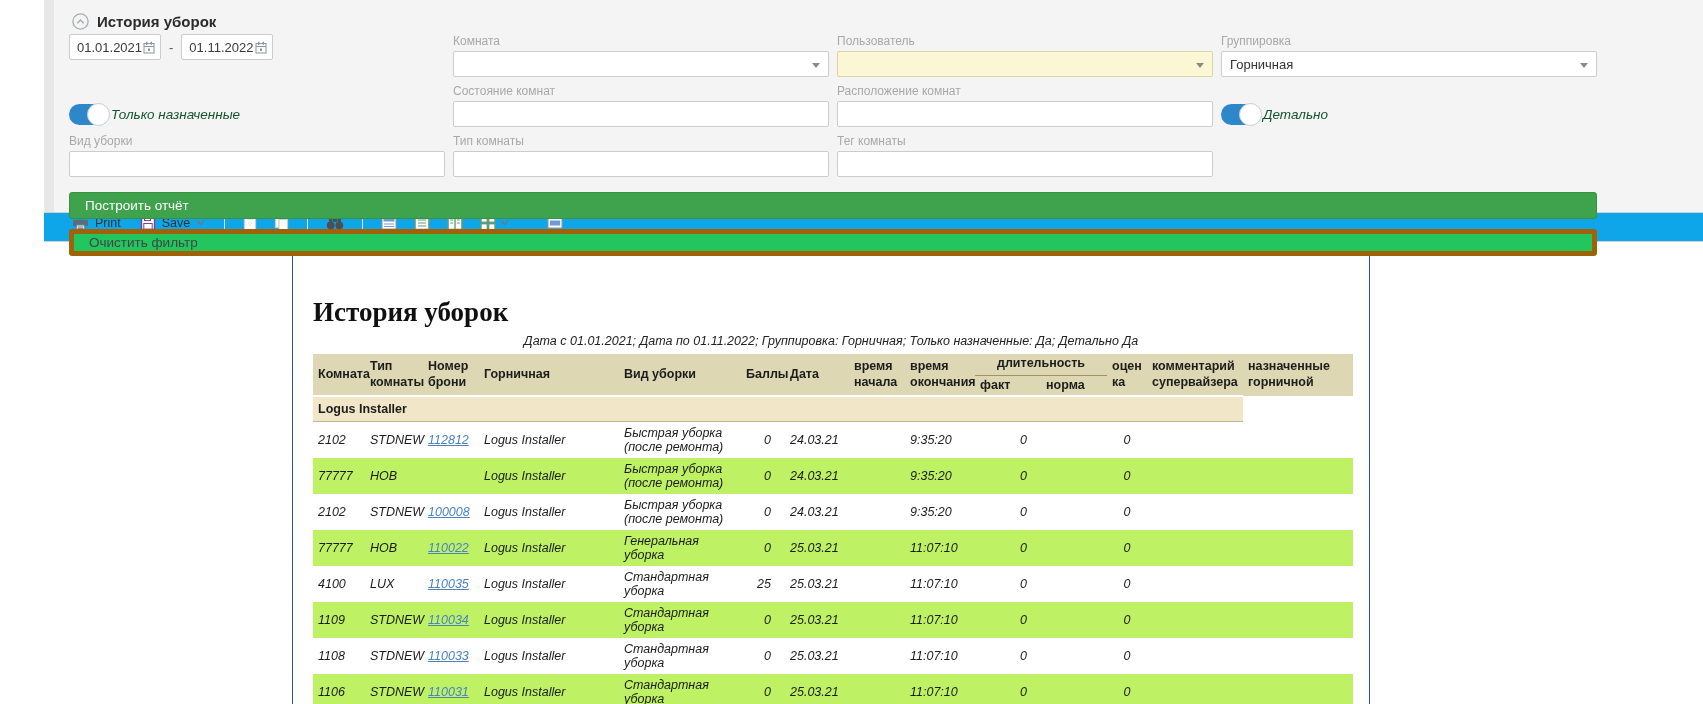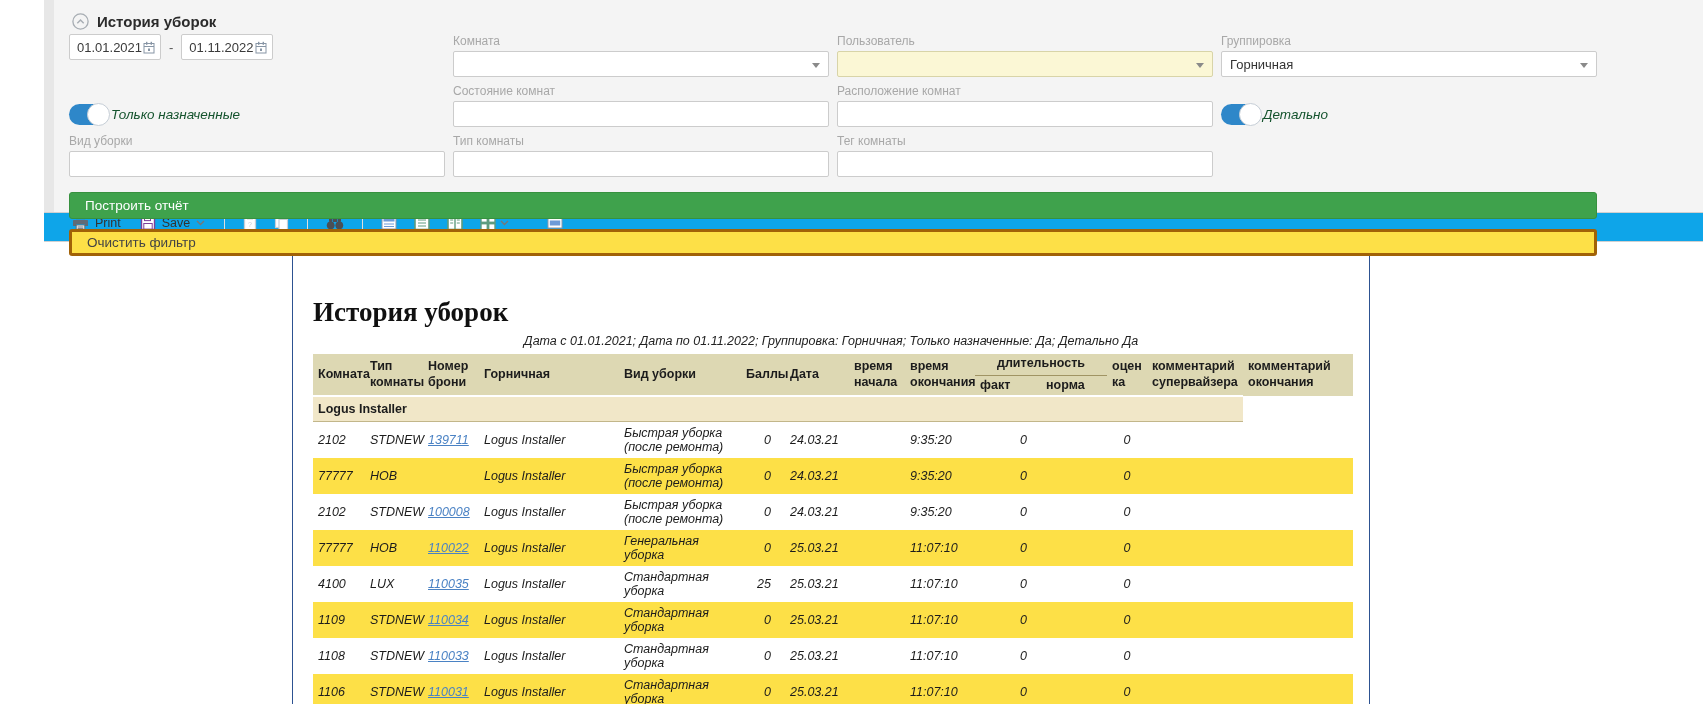--- a/index.html
+++ b/index.html
@@ -22,21 +22,21 @@
   .dates-row { display:flex; align-items:center; gap:8px; }
   .date-input { width:92px; height:26px; background:#fff; border:1px solid #ccc; border-radius:2px; display:flex; align-items:center; justify-content:space-between; padding:0 5px 0 7px; font-size:13px; color:#3a3a3a; }
   .date-sep { color:#555; font-size:13px; }
   .toggle-row { display:flex; align-items:center; height:26px; }
   .toggle { position:relative; width:40px; height:21px; border-radius:11px; background:#2e87c9; flex:0 0 auto; cursor:pointer; }
   .toggle .knob { position:absolute; right:-1px; top:-1px; width:23px; height:23px; border-radius:50%; background:#fff; border:1px solid #c6ced6; }
   .toggle-label { font-size:13.5px; color:#14532d; margin-left:2px;font-style:italic; }
   .buttons-row { display:flex; justify-content:flex-end; gap:10px; width:1528px; margin:15px 0 0 25px;flex-direction:column; }
   .btn { height:27px; font-size:13.5px; border-radius:3px; padding:0 15px; display:flex; align-items:center; cursor:pointer; font-family:"Liberation Sans",sans-serif; }
   .btn-green { background:#3fa24c; border:1px solid #37913f; color:#fff; }
-  .btn-white { background:#fde047; border:3px solid #a16207; color:#444; }
+  .btn-white { background:#22c55e; border:5px solid #a16207; color:#444; }
 
   
   .toolbar { display:flex; align-items:flex-start; height:30px; background:#0ea5e9; border-top:1px solid #d0d0d0; border-bottom:1px solid #d0d0d0; padding-left:22px; gap:7px; }
   .tb-btn { display:flex; align-items:center; gap:6px; padding:2px 6px; cursor:pointer; border-radius:2px; }
   .tb-btn span.tb-label { font-size:12.5px; color:#333; }
   .tb-sep { width:1px; height:20px; background:#ddd; margin:0 6px; }
   .tb-icon-btn { padding:2px 5px; display:flex; align-items:center; cursor:pointer; }
   .tb-icon-btn.disabled { cursor:default; }
   .tb-gap { width:14px; }
 
@@ -47,21 +47,21 @@
   .report-subtitle { font-size:12.5px; font-style:italic; color:#222; margin-top:7px;text-align:center; }
 
   .report-table { margin-top:6px; width:1040px; border-collapse:collapse; table-layout:fixed; font-size:12.5px; color:#1c1c1c; }
   .report-table th { background:#ddd8b3; font-weight:bold; text-align:left; vertical-align:middle; padding:2px 5px; line-height:1.25; }
   .report-table thead tr.h1 th { height:21px; }
   .report-table thead tr.h2 th { height:20px; }
   .th-duration { text-align:center !important; border-bottom:1px solid #a09464; }
   .th-score { word-break:break-all; }
   .report-table td { padding:4px 5px; vertical-align:middle; }
   .report-table tr.data-row { height:33px;font-style:italic; }
-  .report-table tr.odd td { background:#fde047; }
+  .report-table tr.odd td { background:#bef264; }
   .report-table tr.group-row td { background:#f1e7c8; font-weight:bold; height:25px; border-top:2px solid #fff; border-bottom:1px solid #c2b68a; }
   .report-table td.num { text-align:right; padding-right:14px; }
   .report-table td.tnum { text-align:left; padding-right:8px; }
   .report-table td.center { text-align:center; }
   .report-table a { color:#4a82c4; text-decoration:underline; cursor:pointer; }
 
   
   .c-room{width:52px} .c-rtype{width:58px} .c-booking{width:56px} .c-maid{width:140px}
   .c-clean{width:122px} .c-points{width:44px} .c-date{width:64px} .c-tstart{width:56px}
   .c-tend{width:70px} .c-fact{width:58px} .c-norm{width:74px} .c-score{width:40px}
@@ -334,35 +334,35 @@
             <th rowspan="2" class="c-booking">Номер брони</th>
             <th rowspan="2" class="c-maid">Горничная</th>
             <th rowspan="2" class="c-clean">Вид уборки</th>
             <th rowspan="2" class="c-points">Баллы</th>
             <th rowspan="2" class="c-date">Дата</th>
             <th rowspan="2" class="c-tstart">время начала</th>
             <th rowspan="2" class="c-tend">время окончания</th>
             <th colspan="2" class="th-duration">длительность</th>
             <th rowspan="2" class="c-score th-score">оценка</th>
             <th rowspan="2" class="c-supc">комментарий супервайзера</th>
-            <th rowspan="2" class="c-maidc">комментарий окончания</th>
+            <th rowspan="2" class="c-maidc">назначенные горничной</th>
           </tr>
           <tr class="h2">
             <th class="c-fact">факт</th>
             <th class="c-norm">норма</th>
           </tr>
         </thead>
         <tbody id="report-body">
           <tr class="group-row">
             <td colspan="13">Logus Installer</td>
           </tr>
         <tr class="data-row even">
               <td>2102</td>
               <td>STDNEW</td>
-              <td><a>139711</a></td>
+              <td><a>112812</a></td>
               <td>Logus Installer</td>
               <td>Быстрая уборка (после ремонта)</td>
               <td class="num">0</td>
               <td>24.03.21</td>
               <td class="tnum"></td>
               <td class="tnum">9:35:20</td>
               <td class="num">0</td>
               <td class="num"></td>
               <td class="center">0</td>
               <td></td>

